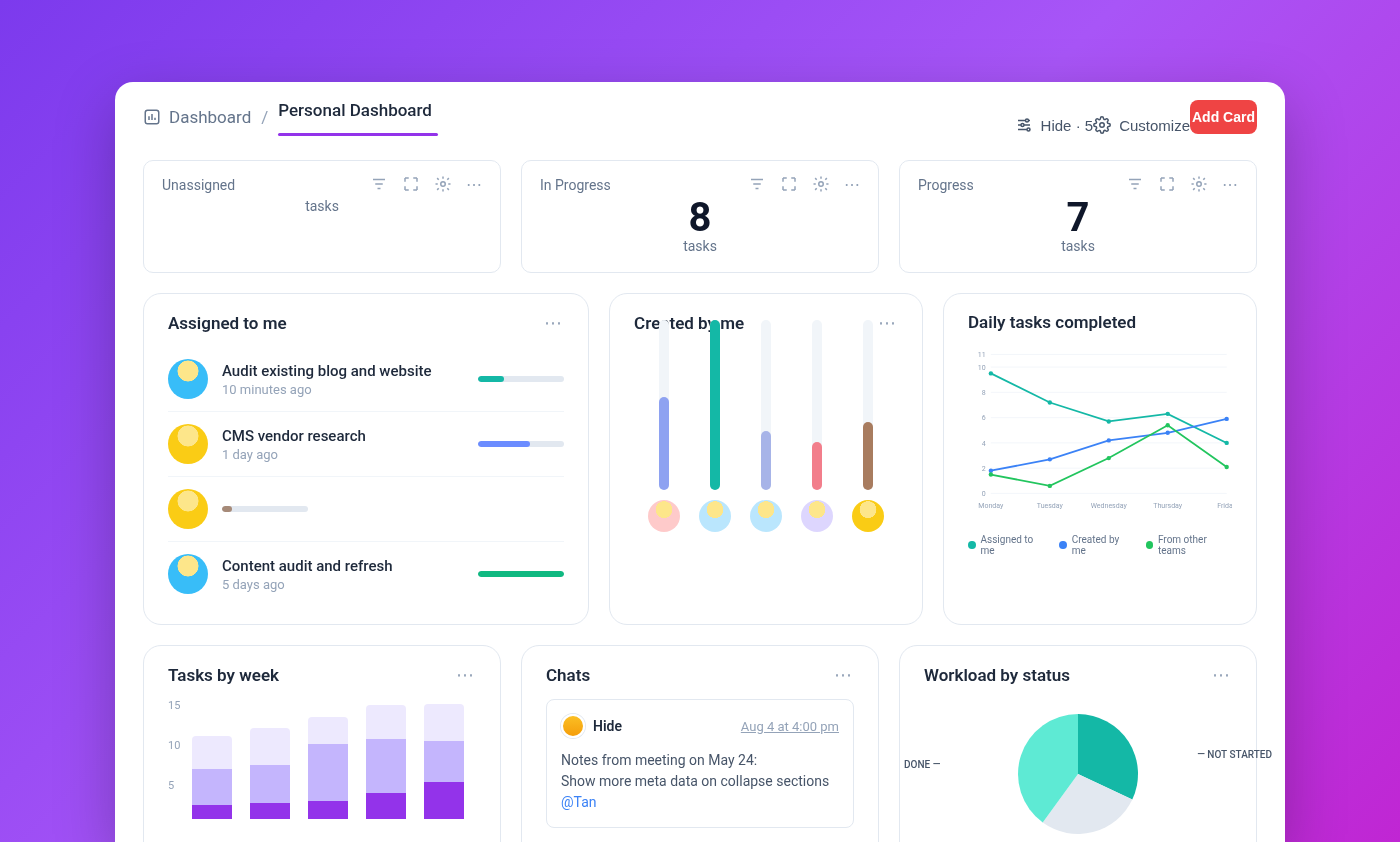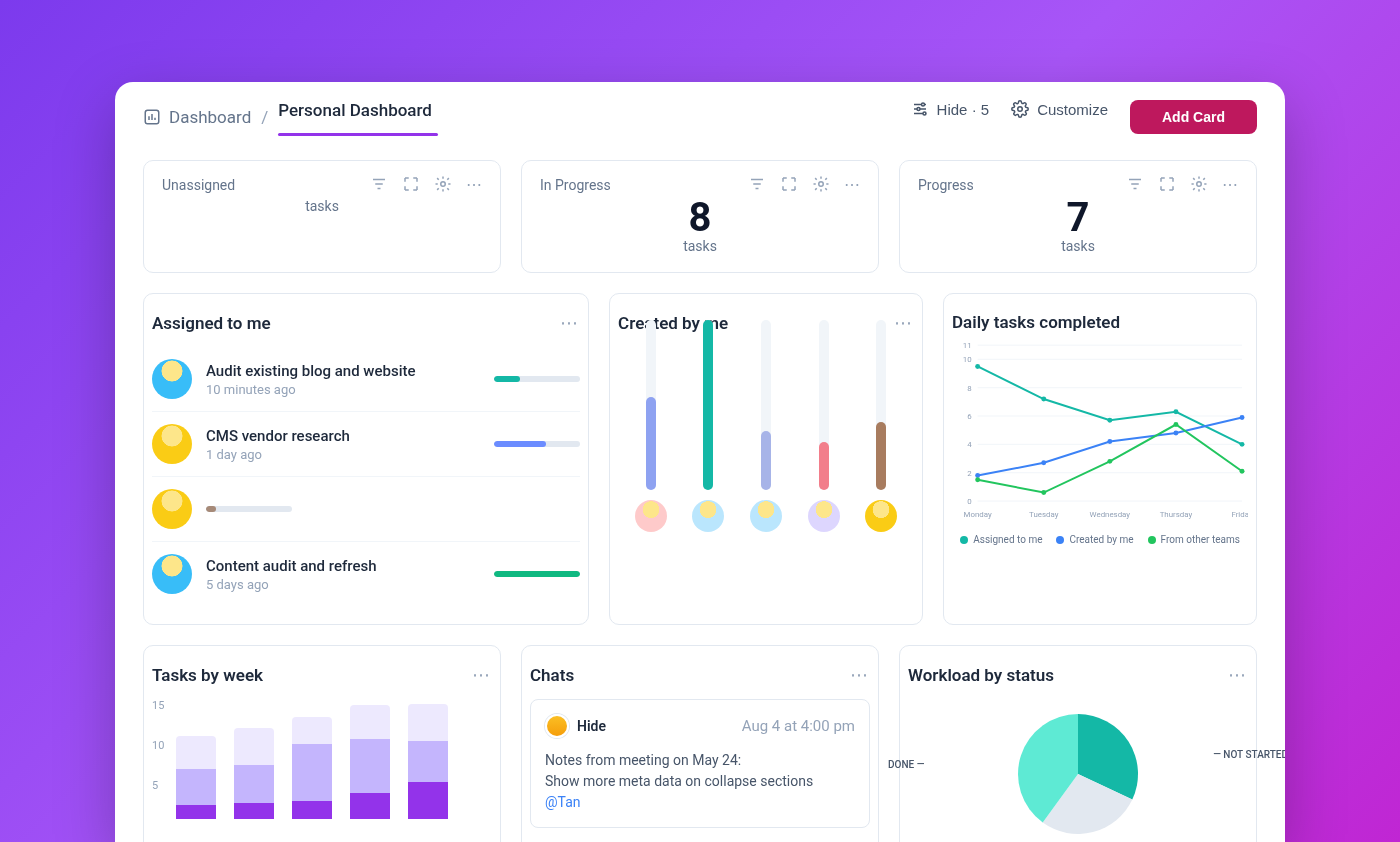--- a/index.html
+++ b/index.html
@@ -42,29 +42,29 @@
     position: relative;
     color:#1e293b;
     font-weight:500;
     padding-bottom:14px;
   }
   .breadcrumb .crumb-active::after {
     content:"";
     position:absolute; left:0; right:-6px; bottom:-2px;
     height:3px; background:#9333ea; border-radius:2px;
   }
-  .header-actions { display:flex; align-items:flex-start; gap:22px; }
+  .header-actions { display:flex; align-items:flex-end; }
   .hdr-btn {
     display:flex; align-items:center; gap:8px;
     color:#475569; font-size:15px; cursor:pointer;
     background:none; border:none;
   }
   .add-card-btn {
-    background:#be185d; color:#fff; border:none;
-    padding:9px 32px; border-radius:8px; font-size:14px; font-weight:600;
+    background:#ef4444; color:#fff; border:none;
+    padding:9px 2px; border-radius:8px; font-size:14px; font-weight:600;
     cursor:pointer;
   }
   .icon { width:18px; height:18px; display:inline-block; }
   
   .content {
     padding: 26px 28px 0 28px;
     overflow:hidden;
     flex:1;
   }
   
@@ -78,21 +78,21 @@
   .stat-head {
     display:flex; justify-content:space-between; align-items:center;
     color:#64748b; font-size:14px; margin-bottom:4px;
   }
   .stat-icons { display:flex; gap:14px; color:#94a3b8; }
   .stat-num { text-align:center; font-size:40px; font-weight:700; color:#0f172a; line-height:1; margin-top:4px;}
   .stat-sub { text-align:center; color:#64748b; font-size:14px; }
   
   .grid3 { display:grid; grid-template-columns: 1.35fr 0.95fr 0.95fr; gap:20px; margin-top:20px; }
   .card {
-    border:1px solid #e2e8f0; border-radius:10px; padding:18px 8px;
+    border:1px solid #e2e8f0; border-radius:18px; padding:18px 24px;
     background:#fff;
   }
   .card-head { display:flex; justify-content:space-between; align-items:center; margin-bottom:14px;}
   .card-title { font-size:17px; font-weight:600; color:#1e293b; }
   .more { color:#94a3b8; font-size:18px; letter-spacing:2px; cursor:pointer; }
   
   .task-item { display:flex; align-items:center; gap:14px; padding:12px 0; border-bottom:1px solid #f1f5f9; }
   .task-item:last-child { border-bottom:none; }
   .avatar { width:40px; height:40px; border-radius:50%; flex-shrink:0; }
   .task-text { flex:1; }
@@ -115,21 +115,21 @@
   
   .grid3b { display:grid; grid-template-columns: 1fr 1fr 1fr; gap:20px; margin-top:20px; }
   .barchart { height:160px; position:relative; padding-left:24px; }
   .barchart-bars { display:flex; align-items:flex-end; gap:18px; height:120px; }
   .stack-bar { width:40px; display:flex; flex-direction:column-reverse; border-radius:4px 4px 0 0; overflow:hidden;}
   .y-tick { position:absolute; left:0; font-size:11px; color:#94a3b8; }
   
   .chat-msg { border:1px solid #e2e8f0; border-radius:8px; padding:14px; }
   .chat-head { display:flex; justify-content:space-between; align-items:center; margin-bottom:8px; }
   .chat-user { display:flex; align-items:center; gap:8px; font-weight:600; color:#1e293b; font-size:14px;}
-  .chat-date { font-size:15px; color:#94a3b8; }
+  .chat-date { font-size:13px; color:#94a3b8;text-decoration:underline; }
   .chat-body { font-size:14px; color:#475569; line-height:1.5;margin-top:12px; }
   .mention { color:#3b82f6; }
   
   .pie-wrap { display:flex; align-items:center; justify-content:center; position:relative; height:150px; }
   .pie-label { position:absolute; font-size:10px; color:#475569; font-weight:500; }
 </style>
 </head>
 <body>
 
 <div class="app">

